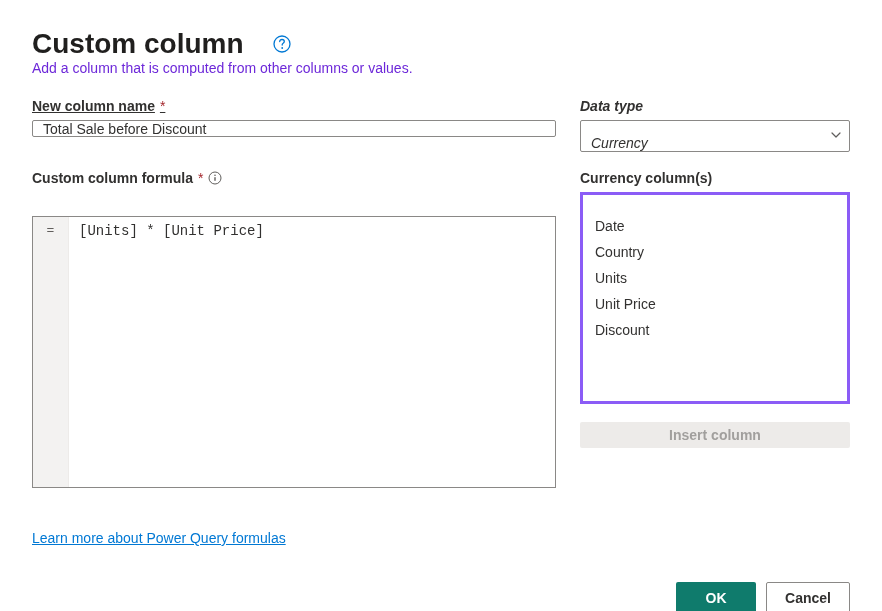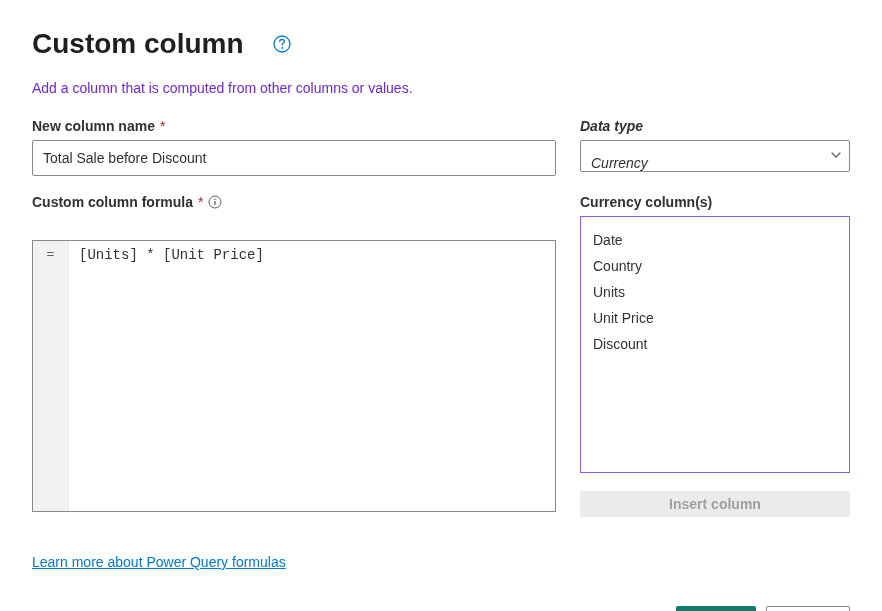--- a/index.html
+++ b/index.html
@@ -8,54 +8,54 @@
       font-size: 14px;
       color: #323130;
       background: #fff;
       padding: 28px 32px;
       width: 882px;
     }
     .header-row {
       display: flex;
       align-items: center;
       gap: 28px;
-      margin-bottom: 20px;
+      margin-bottom: 0;
     }
     h1 {
       font-size: 28px;
       font-weight: 600;
       color: #201f1e;
     }
     .help-icon svg { display: block; }
     .subtitle {
       font-size: 14px;
       color: #6d28d9;
       margin-bottom: 22px;
     }
     .form-row {
       display: flex;
       gap: 24px;
       margin-bottom: 18px;
     }
-    .left-col { flex: 1; }
+    .left-col { flex: 1; text-decoration: underline; }
     .right-col { width: 270px; font-style: italic; }
     .field-label {
       font-size: 14px;
       font-weight: 600;
       color: #323130;
       margin-bottom: 6px;
       display: flex;
       align-items: center;
       gap: 5px;
     }
     .required { color: #a4262c; font-weight: 400; }
     .info-icon svg { display: block; }
     .text-input {
       width: 100%;
-      height: 36px;
+      height: 17px;
       padding: 0 10px;
       border: 1px solid #8a8886;
       border-radius: 2px;
       font-size: 14px;
       font-family: inherit;
       color: #323130;
       outline: none;
     }
     .select-wrap {
       position: relative;
@@ -101,23 +101,23 @@
       font-size: 13px;
     }
     .code-body {
       flex: 1;
       padding: 6px 10px;
       white-space: pre;
       color: #323130;
     }
     .columns-col { width: 270px; display: flex; flex-direction: column; }
     .columns-list {
-      border: 1px solid #8b5cf6;
-      height: 257px;
-      padding: 10px 0;
+      border: 3px solid #8b5cf6;
+      height: 212px;
+      padding: 18px 0;
       overflow: auto;
     }
     .columns-list .col-item {
       padding: 5px 12px;
       font-size: 14px;
       cursor: pointer;
     }
     .insert-btn {
       margin-top: 18px;
       height: 26px;

